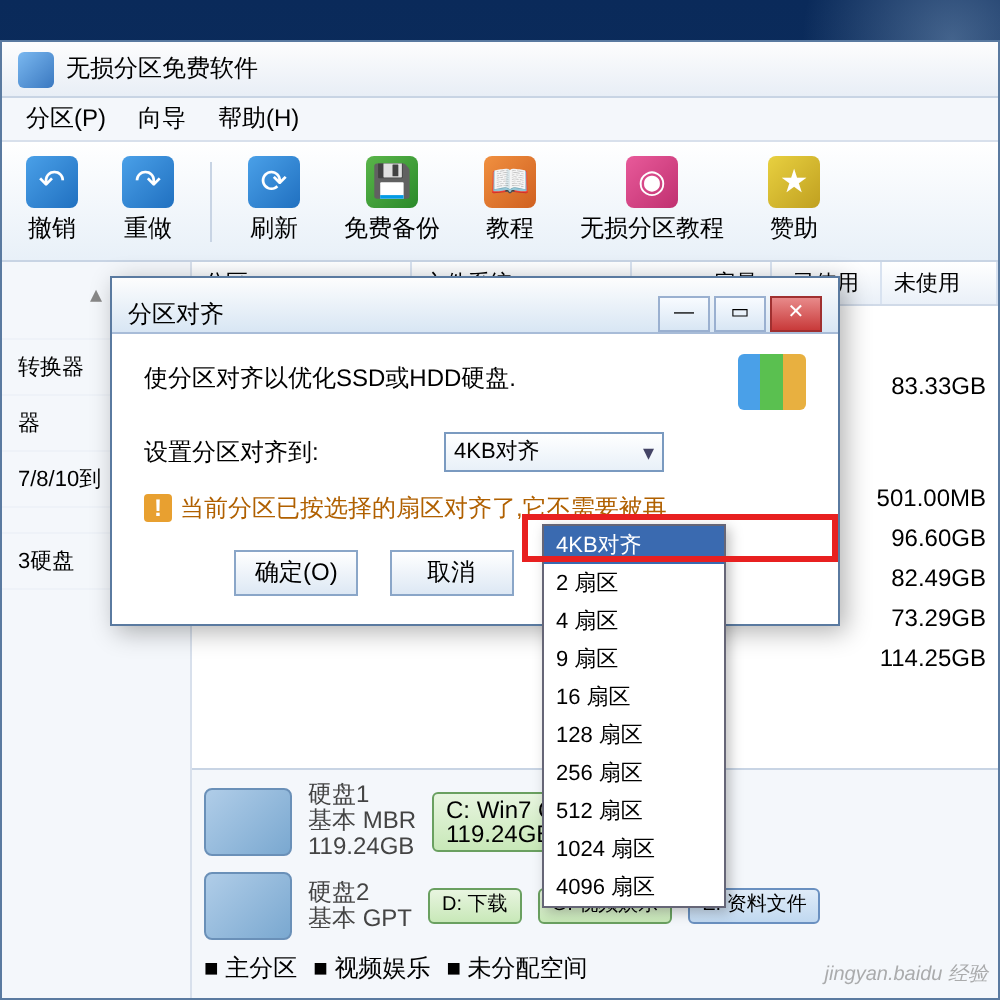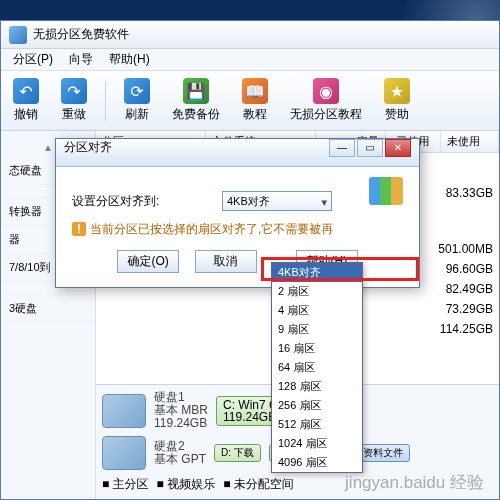--- a/index.html
+++ b/index.html
@@ -27,21 +27,21 @@
 .side-item{padding:6px 8px;font-size:11px;border-bottom:1px solid #eef2f8}
 .main{flex:1;background:#fff}
 .grid-head{display:flex;height:22px;background:linear-gradient(180deg,#fff,#eaf0f8);border-bottom:1px solid #d0dae8}
 .gh{padding:3px 6px;border-right:1px solid #d8e2f0;font-size:11px}
 .gh1{width:110px}.gh2{width:110px}.gh3{width:70px;text-align:right}.gh4{width:55px;text-align:center}.gh5{flex:1}
 .grid-rows{padding-top:30px}
 .gr{display:flex;height:20px;align-items:center}
 .gr>div{padding:0 6px}
 .c3{width:290px;text-align:right;margin-left:auto}
 .dialog{position:absolute;top:138px;left:55px;width:365px;background:#fff;border:1px solid #5a7aa0;box-shadow:3px 3px 12px rgba(0,0,0,.3)}
-.dlg-title{height:28px;background:linear-gradient(180deg,#fdfdfd,#d8e6f4);display:flex;align-items:flex-start;padding:0 8px;border-bottom:1px solid #a8bcd8}
+.dlg-title{height:28px;background:linear-gradient(180deg,#fdfdfd,#d8e6f4);display:flex;align-items:flex-end;padding:0 8px;border-bottom:1px solid #a8bcd8}
 .dlg-title span{flex:1}
 .dlg-ctrl{width:26px;height:18px;margin-left:2px;border:1px solid #9ab0d0;background:linear-gradient(180deg,#f8fbff,#d8e6f4);text-align:center;font-size:10px;line-height:16px;cursor:pointer}
 .dlg-close{background:linear-gradient(180deg,#e88a8a,#c83a3a);color:#fff;border-color:#a03030}
 .dlg-body{padding:14px 16px}
 .dlg-text{margin-bottom:18px}
 .dlg-icon{float:right;width:34px;height:28px;background:linear-gradient(90deg,#4aa0e8 33%,#5ac050 33% 66%,#e8b040 66%);border-radius:3px;margin-top:-4px}
 .dlg-row{display:flex;align-items:center;margin:10px 0;gap:10px}
 .dlg-label{width:140px;}
 .combo{width:110px;height:20px;border:1px solid #7a9ac0;background:linear-gradient(180deg,#fff,#e8f0f8);padding:0 4px;position:relative;font-size:11px;line-height:18px}
 .combo::after{content:"▾";position:absolute;right:4px;top:1px;color:#446}
@@ -51,21 +51,21 @@
 .dropdown{position:absolute;top:262px;left:271px;width:92px;background:#fff;border:1px solid #667;box-shadow:2px 2px 6px rgba(0,0,0,.25)}
 .dd-item{padding:2px 6px;font-size:11px;cursor:pointer}
 .dd-sel{background:#3a6ab0;color:#fff}
 .red-box{position:absolute;top:257px;left:261px;width:158px;height:24px;border:3px solid #e82020;pointer-events:none}
 .disk-panel{position:absolute;left:95px;bottom:0;right:0;background:#f4f7fb;border-top:1px solid #c8d4e4;padding:6px}
 .disk{display:flex;align-items:center;gap:8px;margin-bottom:6px}
 .disk-ico{width:44px;height:34px;background:linear-gradient(135deg,#b0cde8,#7aa8d0);border-radius:4px;border:1px solid #6a90b8}
 .disk-info{font-size:10px;color:#444;line-height:13px}
 .part{border:1px solid #6aa060;border-radius:3px;padding:2px 6px;background:linear-gradient(180deg,#e8f5e0,#c8e8b8);font-size:10px;line-height:12px}
 .part2{border-color:#6a90c0;background:linear-gradient(180deg,#e0ecf8,#c0d8f0)}
-.watermark{position:absolute;right:16px;bottom:6px;font-size:17px;color:rgba(120,120,120,.6);}
+.watermark{position:absolute;right:6px;bottom:6px;font-size:10px;color:rgba(120,120,120,.6);font-style:italic}
 </style>
 </head>
 <body>
 
 <div class="frost"></div>
 
 <div class="window">
   <div class="titlebar">
     <div class="title-icon"></div>
     <span>无损分区免费软件</span>
@@ -102,21 +102,20 @@
         <span>无损分区教程</span>
       </div>
     <div class="tool-btn">
         <div class="tool-icon ti-sponsor">★</div>
         <span>赞助</span>
       </div>
   </div>
   <div class="content">
     <div class="sidebar">
       <div class="sidebar-scroll">▴</div>
-      <div class="side-item">态硬盘</div>
       <div class="side-item"></div>
       <div class="side-item">转换器</div>
       <div class="side-item">器</div>
       <div class="side-item">7/8/10到</div>
       <div class="side-item"></div>
       <div class="side-item">3硬盘</div>
     </div>
     <div class="main">
       <div class="grid-head">
         <div class="gh gh1">分区</div>
@@ -181,20 +180,21 @@
 
 <div class="dialog">
   <div class="dlg-title">
     <span>分区对齐</span>
     <div class="dlg-ctrl">—</div>
     <div class="dlg-ctrl">▭</div>
     <div class="dlg-ctrl dlg-close">✕</div>
   </div>
   <div class="dlg-body">
     <div class="dlg-icon"></div>
+    <div class="dlg-text">使分区对齐以优化SSD或HDD硬盘.</div>
     <div class="dlg-row">
       <div class="dlg-label">设置分区对齐到:</div>
       <div class="combo">4KB对齐</div>
     </div>
     <div style="color:#b06000">
       <span class="warn-icon">!</span><span>当前分区已按选择的扇区对齐了,它不需要被再</span>
     </div>
     <div class="dlg-btns">
       <span class="btn">确定(O)</span>
       <span class="btn">取消</span>
@@ -202,21 +202,20 @@
     </div>
   </div>
 </div>
 
 <div class="dropdown">
   <div class="dd-item dd-sel">4KB对齐</div>
   <div class="dd-item">2 扇区</div>
   <div class="dd-item">4 扇区</div>
   <div class="dd-item">9 扇区</div>
   <div class="dd-item">16 扇区</div>
-  <div class="dd-item">64 扇区</div>
   <div class="dd-item">128 扇区</div>
   <div class="dd-item">256 扇区</div>
   <div class="dd-item">512 扇区</div>
   <div class="dd-item">1024 扇区</div>
   <div class="dd-item">4096 扇区</div>
 </div>
 
 <div class="red-box"></div>
 <div class="watermark">jingyan.baidu 经验</div>
 

